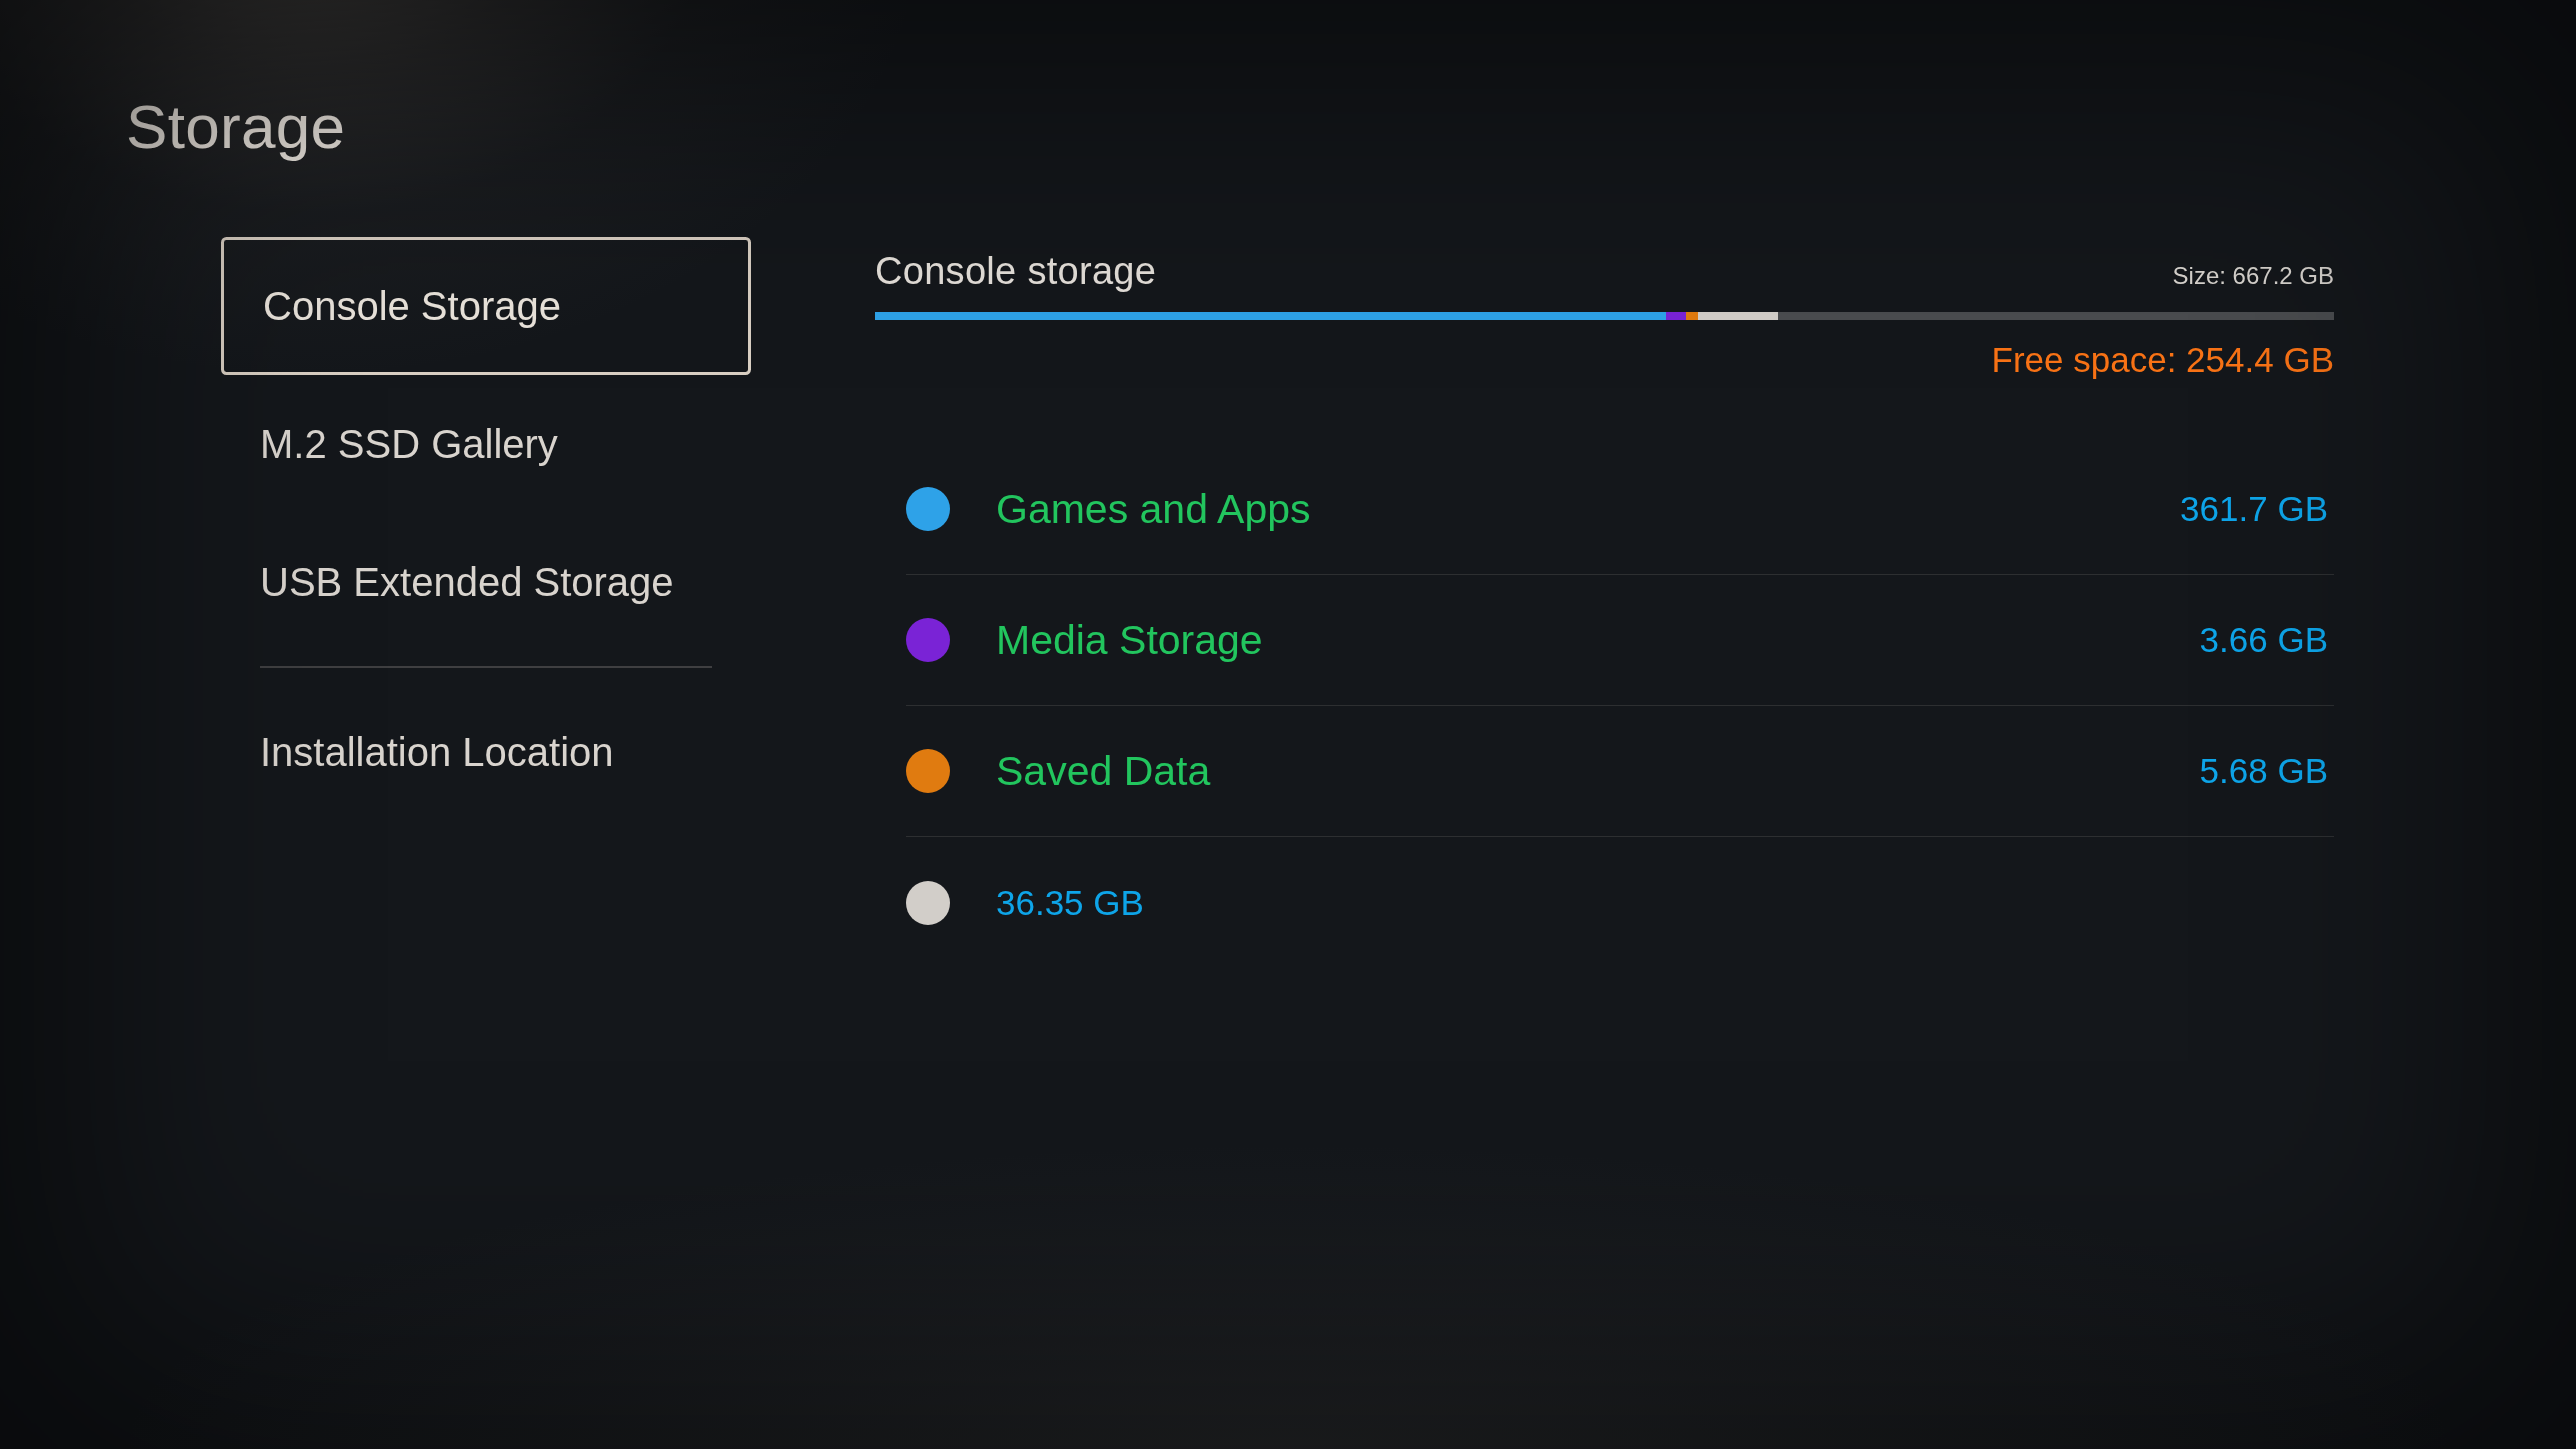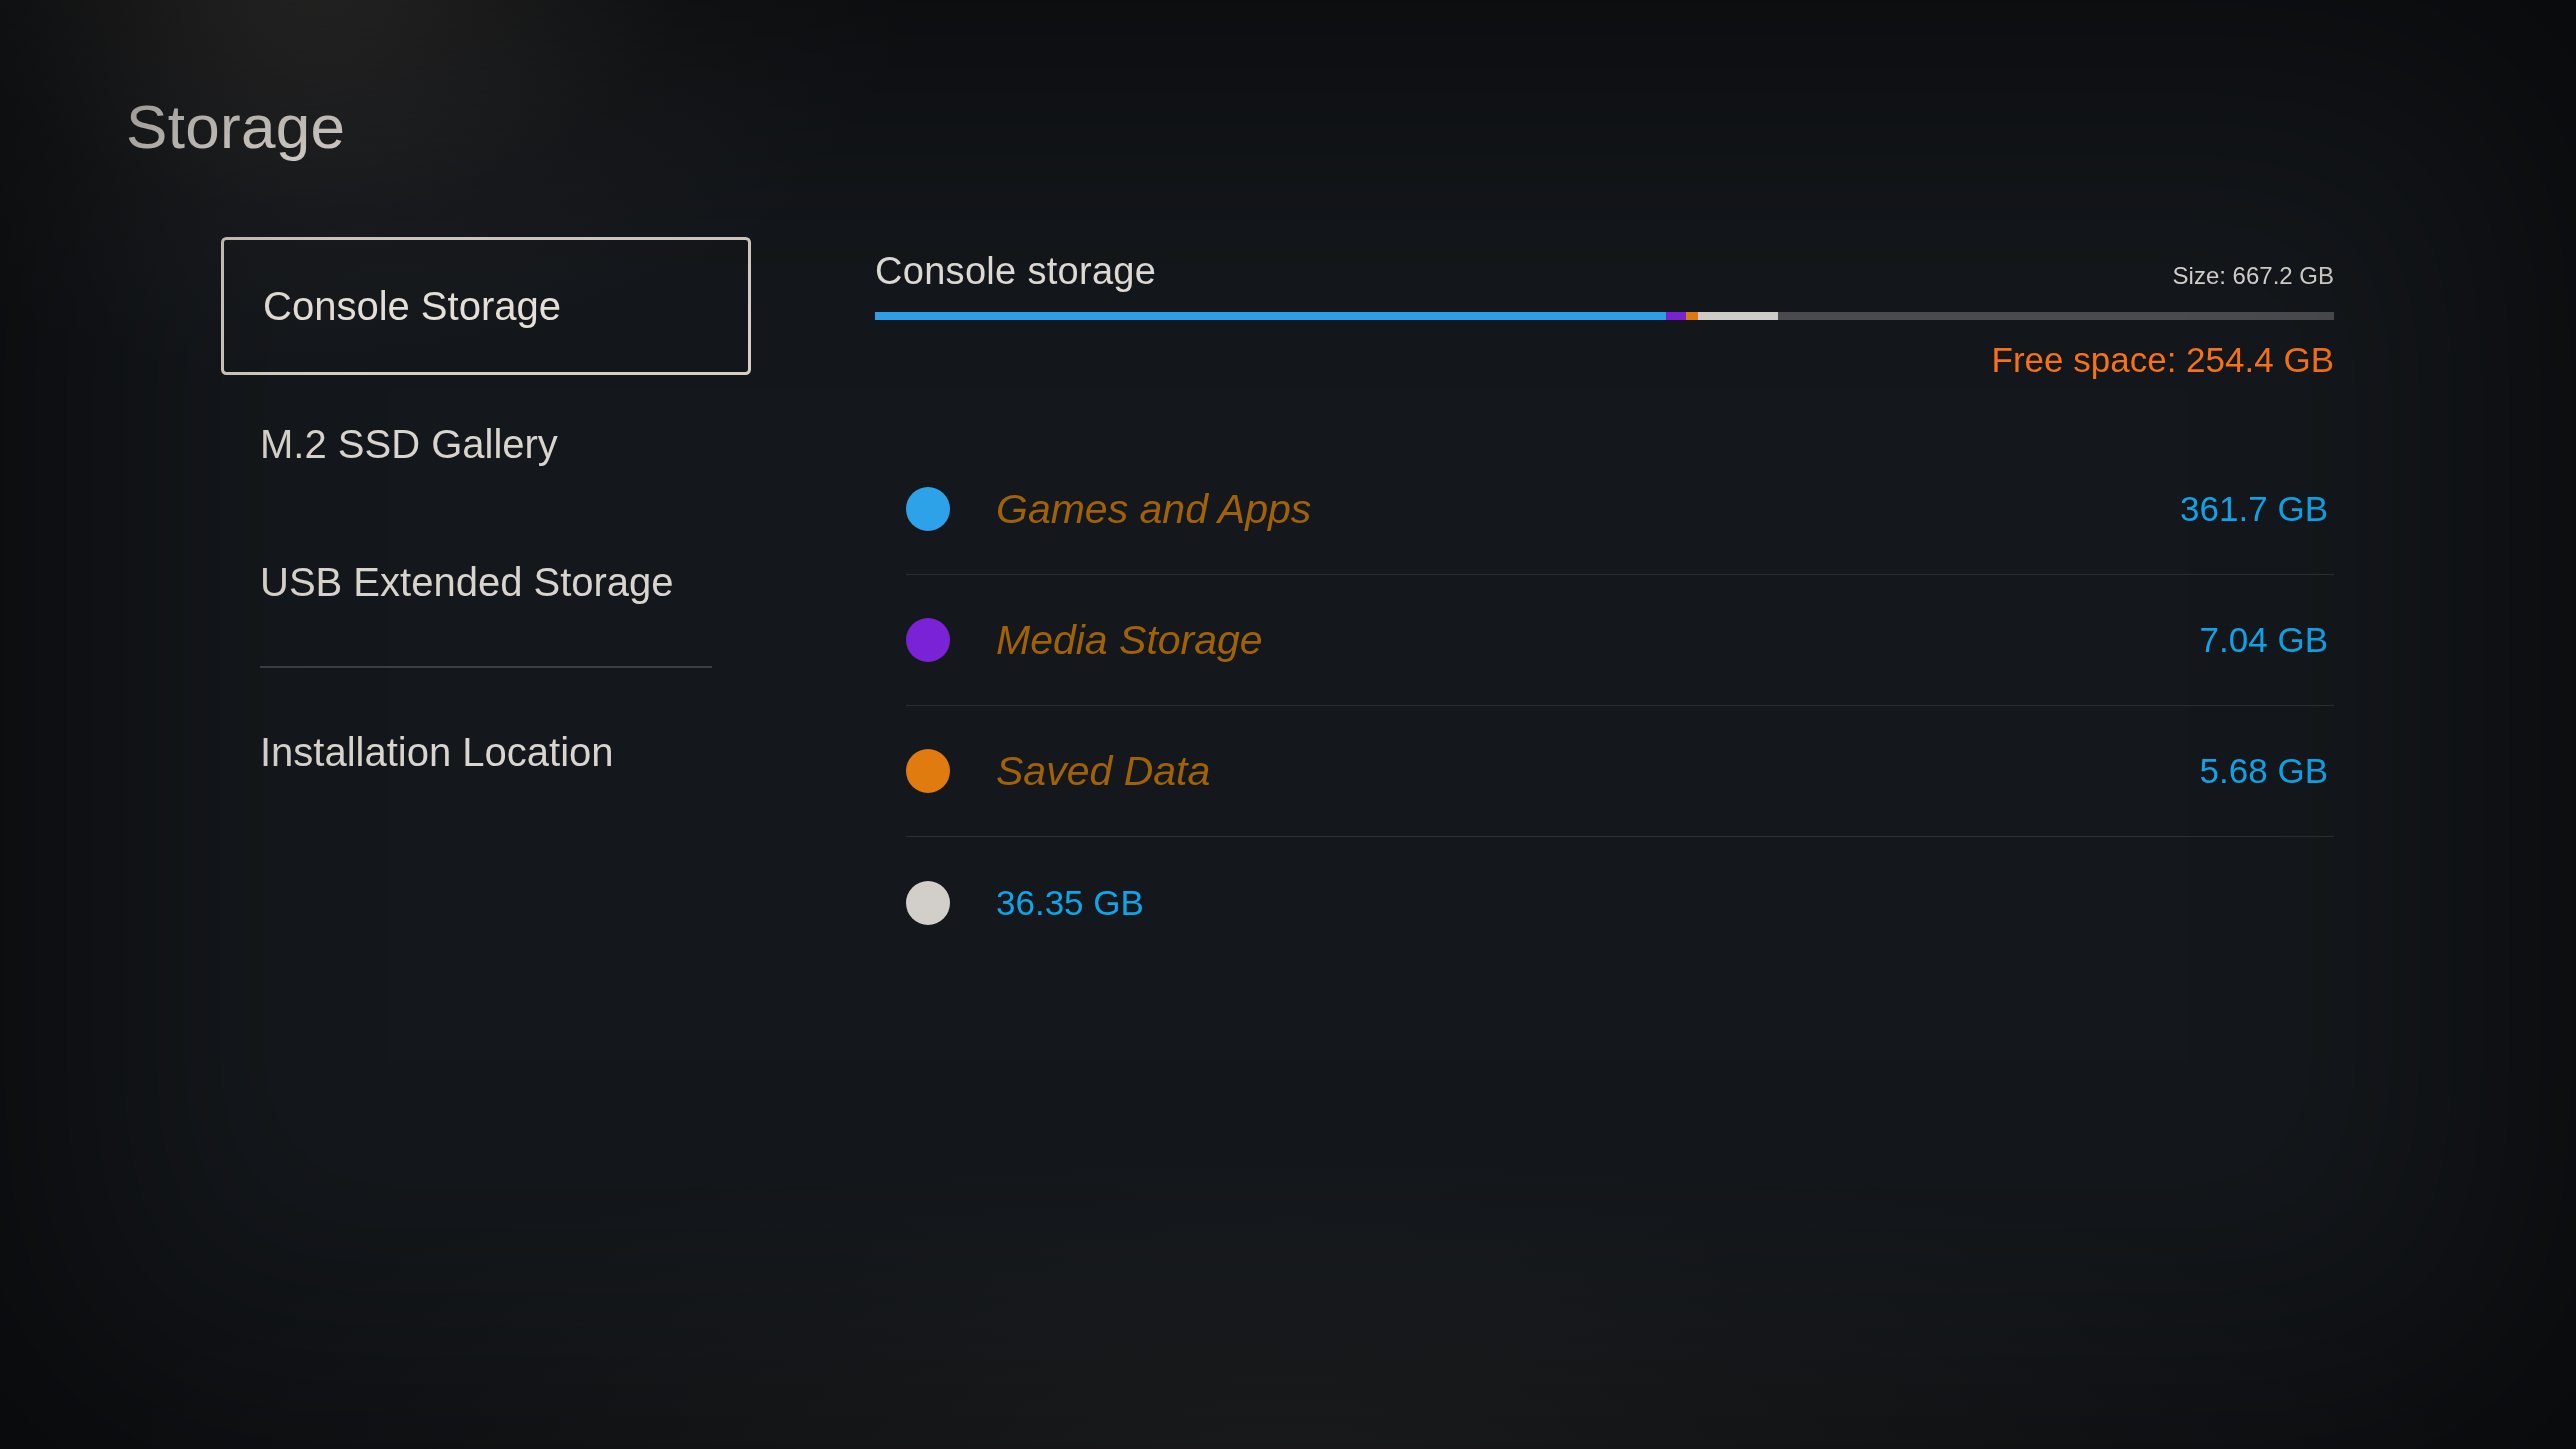--- a/index.html
+++ b/index.html
@@ -132,23 +132,22 @@
   .cat-row:last-child { border-bottom: none; }
   .swatch {
     width: 44px;
     height: 44px;
     border-radius: 50%;
     margin-right: 46px;
     flex-shrink: 0;
   }
   .cat-label {
     font-size: 41px;
-    color: #a16207;
+    color: #22c55e;
     flex: 1;
-    font-style: italic;
   }
   .cat-value {
     font-size: 35px;
     color: #0ea5e9;
     margin-right: 6px;
   }
 </style>
 </head>
 <body>
 
@@ -187,21 +186,21 @@
 
   <div class="categories" id="category-list">
       <div class="cat-row">
         <span class="swatch" style="background: rgb(46, 162, 232);"></span>
         <span class="cat-label">Games and Apps</span>
         <span class="cat-value">361.7 GB</span>
       </div>
       <div class="cat-row">
         <span class="swatch" style="background: rgb(122, 35, 214);"></span>
         <span class="cat-label">Media Storage</span>
-        <span class="cat-value">7.04 GB</span>
+        <span class="cat-value">3.66 GB</span>
       </div>
       <div class="cat-row">
         <span class="swatch" style="background: rgb(224, 123, 16);"></span>
         <span class="cat-label">Saved Data</span>
         <span class="cat-value">5.68 GB</span>
       </div>
       <div class="cat-row">
         <span class="swatch" style="background: rgb(210, 206, 201);"></span>
         <span class="cat-value">36.35 GB</span>
       </div>

